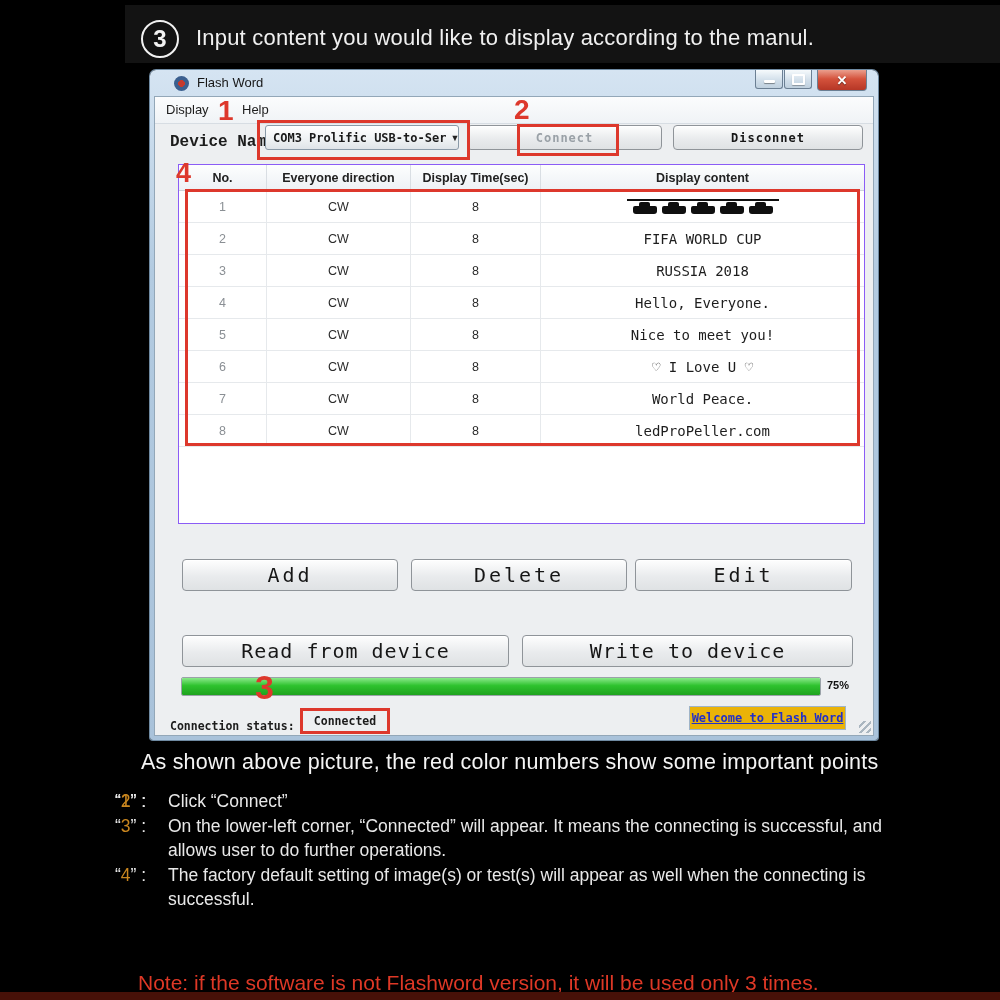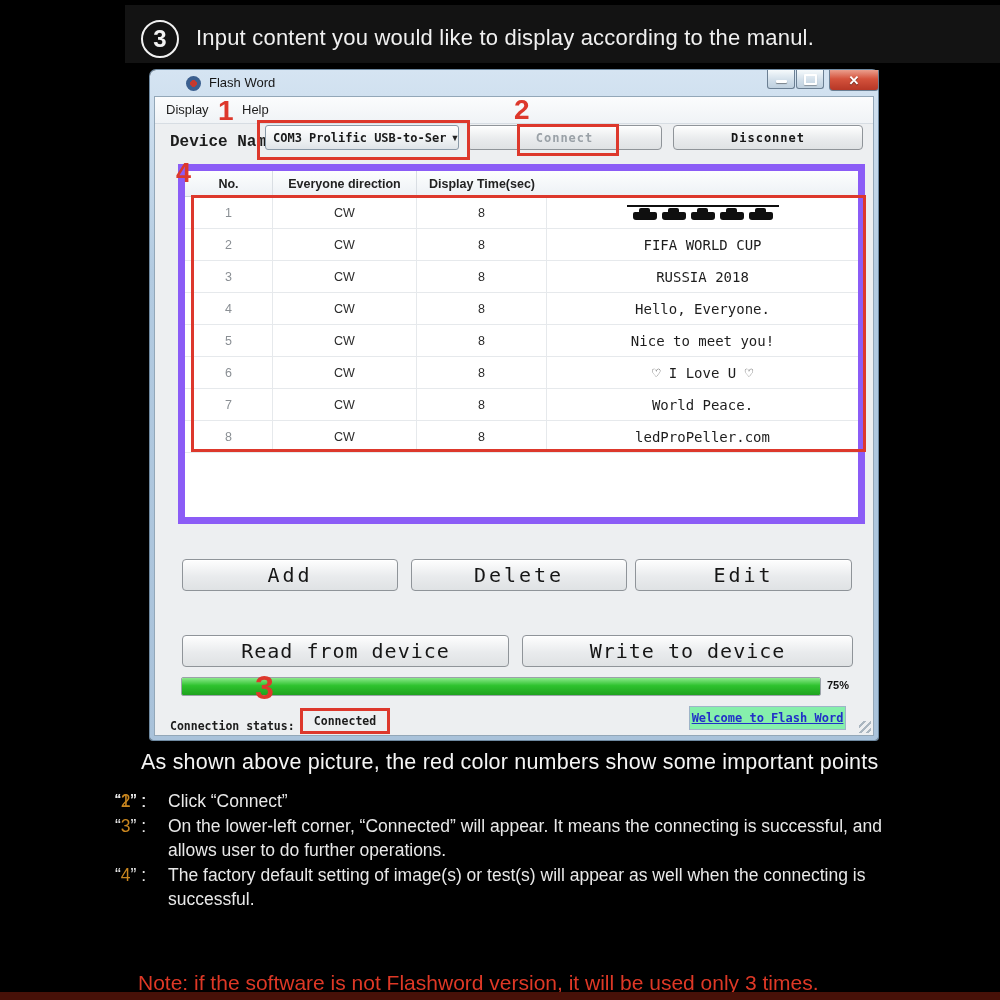--- a/index.html
+++ b/index.html
@@ -9,21 +9,21 @@
   
   .step-band{position:absolute;left:125px;top:5px;width:875px;height:58px;background:#131313;}
   .step-circle{position:absolute;left:141px;top:20px;width:34px;height:34px;border:2.5px solid #f2f2f2;
     border-radius:50%;color:#f2f2f2;font-size:24px;font-weight:600;display:flex;align-items:center;justify-content:center;}
   .step-title{position:absolute;left:196px;top:25px;color:#f0f0f0;font-size:22px;letter-spacing:.2px;}
 
   
   .win{position:absolute;left:150px;top:70px;width:728px;height:670px;
        background:linear-gradient(#d5e4f2,#b3cbe1 30%,#a9c2da);border-radius:6px 6px 3px 3px;
        box-shadow:0 0 0 1px #6f8aa2, 0 2px 8px rgba(0,0,0,.6);}
-  .titlebar{position:absolute;left:16px;top:0;right:0;height:42px;}
+  .titlebar{position:absolute;left:4px;top:0;right:0;height:42px;}
   .win-icon{position:absolute;left:20px;top:6px;width:15px;height:15px;border-radius:50%;
     background:radial-gradient(circle at 50% 50%, #c43a2e 0 30%, #3b5f8f 34% 72%, #cfe0ee 76%);}
   .win-title{position:absolute;left:43px;top:5px;font-size:13px;color:#161616;}
   .cap{position:absolute;top:0;height:18px;border:1px solid #6b7f93;border-top:none;
     display:flex;align-items:center;justify-content:center;}
   .cap-min{left:601px;width:26px;background:linear-gradient(#f6fafc,#cfdde9 60%,#bfd0de);border-radius:0 0 3px 3px;}
   .cap-max{left:630px;width:26px;background:linear-gradient(#f6fafc,#cfdde9 60%,#bfd0de);border-radius:0 0 3px 3px;}
   .cap-close{left:663px;width:48px;height:20px;background:linear-gradient(#eb9f8d,#d4523c 45%,#b63726);border-radius:0 0 4px 4px;
     color:#fff;font-weight:bold;font-size:13px;text-shadow:0 1px 1px rgba(0,0,0,.5);}
   .cap-min .glyph{width:11px;height:3px;background:#fff;border-radius:1px;box-shadow:0 1px 1px rgba(0,0,0,.4);margin-top:5px;}
@@ -52,21 +52,21 @@
     border:1px solid #8f9499;border-radius:4px;box-shadow:inset 0 1px 0 #fff;
     display:flex;align-items:center;justify-content:center;cursor:pointer;
     font-family:"DejaVu Sans Mono",monospace;color:#161616;}
   .btn-connect{position:absolute;left:312px;top:28px;width:195px;height:25px;font-size:12px;
     color:#9aa1a7;font-weight:bold;letter-spacing:1px;}
   .btn-disconnect{position:absolute;left:518px;top:28px;width:190px;height:25px;font-size:12px;
     font-weight:bold;letter-spacing:1px;}
 
   
   .panel{position:absolute;left:23px;top:67px;width:687px;height:360px;box-sizing:border-box;
-    background:#fff;border:7px solid #8b5cf6;text-align:center;}
+    background:#fff;border:1px solid #8b5cf6;text-align:center;}
   .thead{display:flex;height:25px;background:linear-gradient(#fdfefe,#edf1f5);
     border-bottom:1px solid #ccd4db;}
   .th{box-sizing:border-box;border-right:1px solid #d9dee3;display:flex;align-items:center;
     justify-content:center;font-size:12.5px;font-weight:600;color:#222;}
   .th:last-child{border-right:none;}
   .col-no{width:88px;}
   .col-dir{width:144px;}
   .col-time{width:130px;}
   .col-content{flex:1;}
   .trow{display:flex;height:31px;border-bottom:1px solid #e6e9ec;}
@@ -93,21 +93,21 @@
   .progress-fill{height:100%;background:linear-gradient(#8ae98a,#2ec22e 45%,#1ea31e);}
   .progress-label{position:absolute;left:672px;top:582px;font-size:11px;font-weight:bold;color:#111;}
 
   
   .status-label{position:absolute;left:15px;top:616px;height:26px;line-height:26px;
     font-family:"DejaVu Sans Mono",monospace;font-size:11.5px;font-weight:bold;color:#1c1c1c;}
   .status-value-box{position:absolute;left:145px;top:611px;width:90px;height:26px;box-sizing:border-box;
     border:3px solid #dd382c;display:flex;align-items:center;justify-content:center;}
   .status-value{font-family:"DejaVu Sans Mono",monospace;font-size:11.5px;font-weight:bold;color:#1c1c1c;}
   .link-box{position:absolute;left:534px;top:609px;width:157px;height:24px;box-sizing:border-box;
-    background:#86efac;border:1px solid #9fb4c8;display:flex;align-items:center;justify-content:center;cursor:pointer;}
+    background:#eab308;border:1px solid #9fb4c8;display:flex;align-items:center;justify-content:center;cursor:pointer;}
   .link-text{font-family:"DejaVu Sans Mono",monospace;font-size:12px;font-weight:bold;
     color:#2230c8;text-decoration:underline;white-space:nowrap;}
   .grip{position:absolute;right:2px;bottom:2px;width:12px;height:12px;
     background:repeating-linear-gradient(135deg,transparent 0 3px,#aab6c0 3px 5px);}
 
   
   .red-box{position:absolute;border:3px solid #dd382c;pointer-events:none;z-index:9;}  
   .ann{position:absolute;color:#dd382c;font-weight:700;z-index:10;line-height:1;
     font-family:"Liberation Sans",sans-serif;}
 
@@ -165,20 +165,21 @@
       <div class="btn btn-disconnect">Disconnet</div>
 
       <div class="red-box" style="left:102px;top:23px;width:207px;height:34px;"></div>
       <div class="red-box" style="left:362px;top:27px;width:96px;height:26px;"></div>
 
       <div class="panel">
         <div class="thead">
           <div class="th col-no">No.</div>
           <div class="th col-dir">Everyone direction</div>
           <div class="th col-time">Display Time(sec)</div>
+          <div class="th col-content">Display content</div>
         </div>
         <div>
             <div class="trow">
               <div class="cell c-no">1</div>
               <div class="cell c-dir">CW</div>
               <div class="cell c-time">8</div>
               <div class="cell c-content"><span class="tankline"><span class="tank"></span><span class="tank"></span><span class="tank"></span><span class="tank"></span><span class="tank"></span></span></div>
             </div>
             <div class="trow">
               <div class="cell c-no">2</div>

